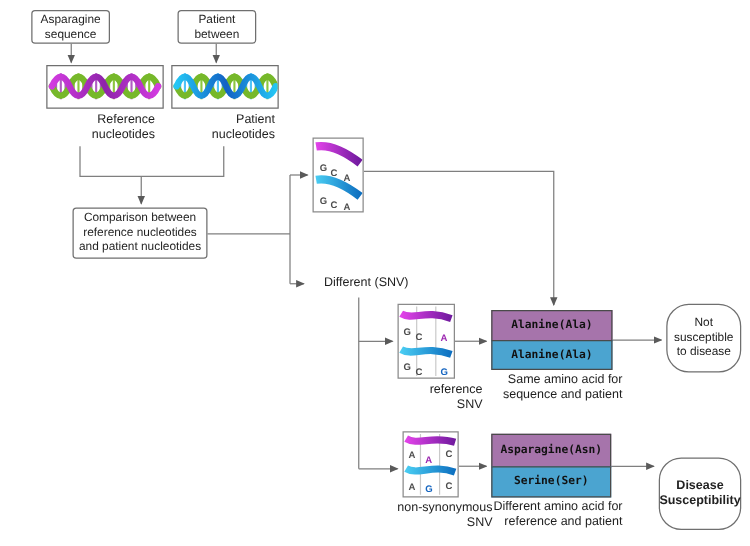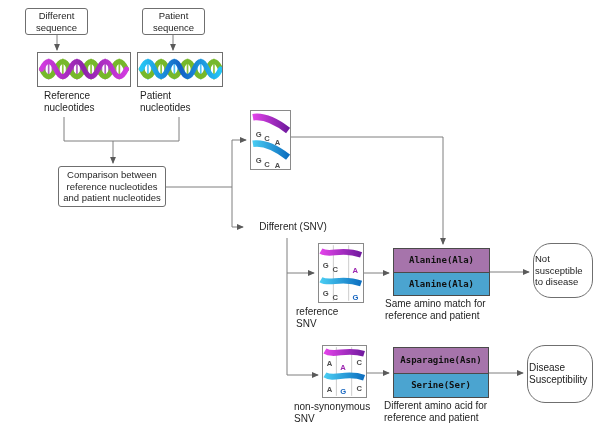--- a/index.html
+++ b/index.html
@@ -7,33 +7,33 @@
     position:relative;width:600px;height:437px;background:#ffffff;
     font-family:"Liberation Sans", sans-serif;color:#222;overflow:hidden;
   }
   .abs{position:absolute;}
   .node{
     background:#fff;border:1px solid #6f6f6f;border-radius:3px;
     display:flex;align-items:center;justify-content:center;text-align:center;
     font-size:9.5px;line-height:1.22;color:#1f1f1f;box-sizing:border-box;
   }
   .imgbox{background:#fff;border:1px solid #6f6f6f;box-sizing:border-box;display:flex;align-items:center;}
-  .lbl{font-size:10px;line-height:1.2;text-align:left;color:#1f1f1f;}
+  .lbl{font-size:10px;line-height:1.2;text-align:right;color:#1f1f1f;}
   .seqbox{background:#fff;border:1px solid #8a8a8a;box-sizing:border-box;}
   .amino{
     display:flex;align-items:center;justify-content:center;
     font-family:"DejaVu Sans Mono", monospace;font-weight:bold;font-size:9px;
     line-height:1.18;color:#111;border:1px solid #4a4a4a;box-sizing:border-box;text-align:center;
   }
   .rounded{
     background:#fff;border:1px solid #6f6f6f;border-radius:18px;
-    display:flex;align-items:center;justify-content:center;
+    display:flex;align-items:center;justify-content:center;text-align:center;
     font-size:9.5px;line-height:1.25;box-sizing:border-box;
   }
-  .bold{font-weight:normal;}
+  .bold{font-weight:bold;margin-top:21px;}
   svg text{font-family:"Liberation Sans", sans-serif;}
   .seqletter{font-size:8px;font-weight:bold;fill:#4d4d4d;}
   .variantP{fill:#9c27b0;}
   .variantB{fill:#1565c0;}
 </style>
 </head>
 <body>
 
 <div id="canvas">
 
@@ -79,22 +79,22 @@
       <path d="M287,238 V375"></path>
       <path d="M287,273 H314" marker-end="url(#arr)"></path>
       <path d="M287,375 H318" marker-end="url(#arr)"></path>
       <path d="M364,273 H389" marker-end="url(#arr)"></path>
       <path d="M490,272 H529" marker-end="url(#arr)"></path>
       <path d="M367,373 H389" marker-end="url(#arr)"></path>
       <path d="M489,373 H523" marker-end="url(#arr)"></path>
     </g>
   </svg>
 
-  <div class="abs node" style="left:25px;top:8px;width:63px;height:27px;padding:1px">Different sequence</div>
-  <div class="abs node" style="left:142px;top:8px;width:63px;height:27px;padding:1px">Patient sequence</div>
+  <div class="abs node" style="left:25px;top:8px;width:63px;height:27px;padding:1px">Asparagine sequence</div>
+  <div class="abs node" style="left:142px;top:8px;width:63px;height:27px;padding:1px">Patient between</div>
 
   <div class="abs imgbox" style="left:37px;top:52px;width:94px;height:35px">
     <svg width="92" height="33" viewBox="0 0 94 35">
       <g stroke-width="1.8">
         <line x1="5.5" y1="9" x2="5.5" y2="25" stroke="#b05ec2"></line>
           <line x1="9.5" y1="6" x2="9.5" y2="28" stroke="#b05ec2"></line>
           <line x1="13.5" y1="9" x2="13.5" y2="25" stroke="#b05ec2"></line>
         <line x1="20.5" y1="9" x2="20.5" y2="25" stroke="#8cc63f"></line>
           <line x1="24.5" y1="6" x2="24.5" y2="28" stroke="#8cc63f"></line>
           <line x1="28.5" y1="9" x2="28.5" y2="25" stroke="#8cc63f"></line>
@@ -183,21 +183,21 @@
   </div>
 
   <div class="abs amino" style="left:393px;top:248px;width:97px;height:25px;background:#a674ab">
     <div>Alanine</div>
     <div>(Ala)</div>
   </div>
   <div class="abs amino" style="left:393px;top:272px;width:97px;height:24px;background:#4ba4d0">
     <div>Alanine</div>
     <div>(Ala)</div>
   </div>
-  <div class="abs lbl" style="left:385px;top:298px;width:113px">Same amino match for reference and patient</div>
+  <div class="abs lbl" style="left:385px;top:298px;width:113px">Same amino acid for sequence and patient</div>
 
   <div class="abs rounded" style="left:533px;top:243px;width:60px;height:55px;padding:1px">Not susceptible to disease</div>
 
   <div class="abs seqbox" style="left:322px;top:345px;width:45px;height:53px">
     <svg width="43" height="51" viewBox="0 0 45 53">
       <line x1="14" y1="1" x2="14" y2="52" stroke="#c9c9c9" stroke-width="1"></line>
       <line x1="30" y1="1" x2="30" y2="52" stroke="#c9c9c9" stroke-width="1"></line>
       <path d="M2,5 C12,11 24,2 43,8" stroke="url(#gradP)" stroke-width="6" fill="none"></path>
       <text class="seqletter" x="4" y="21">A</text>
       <text class="seqletter variantP" x="18" y="25" font-size="9">A</text>

